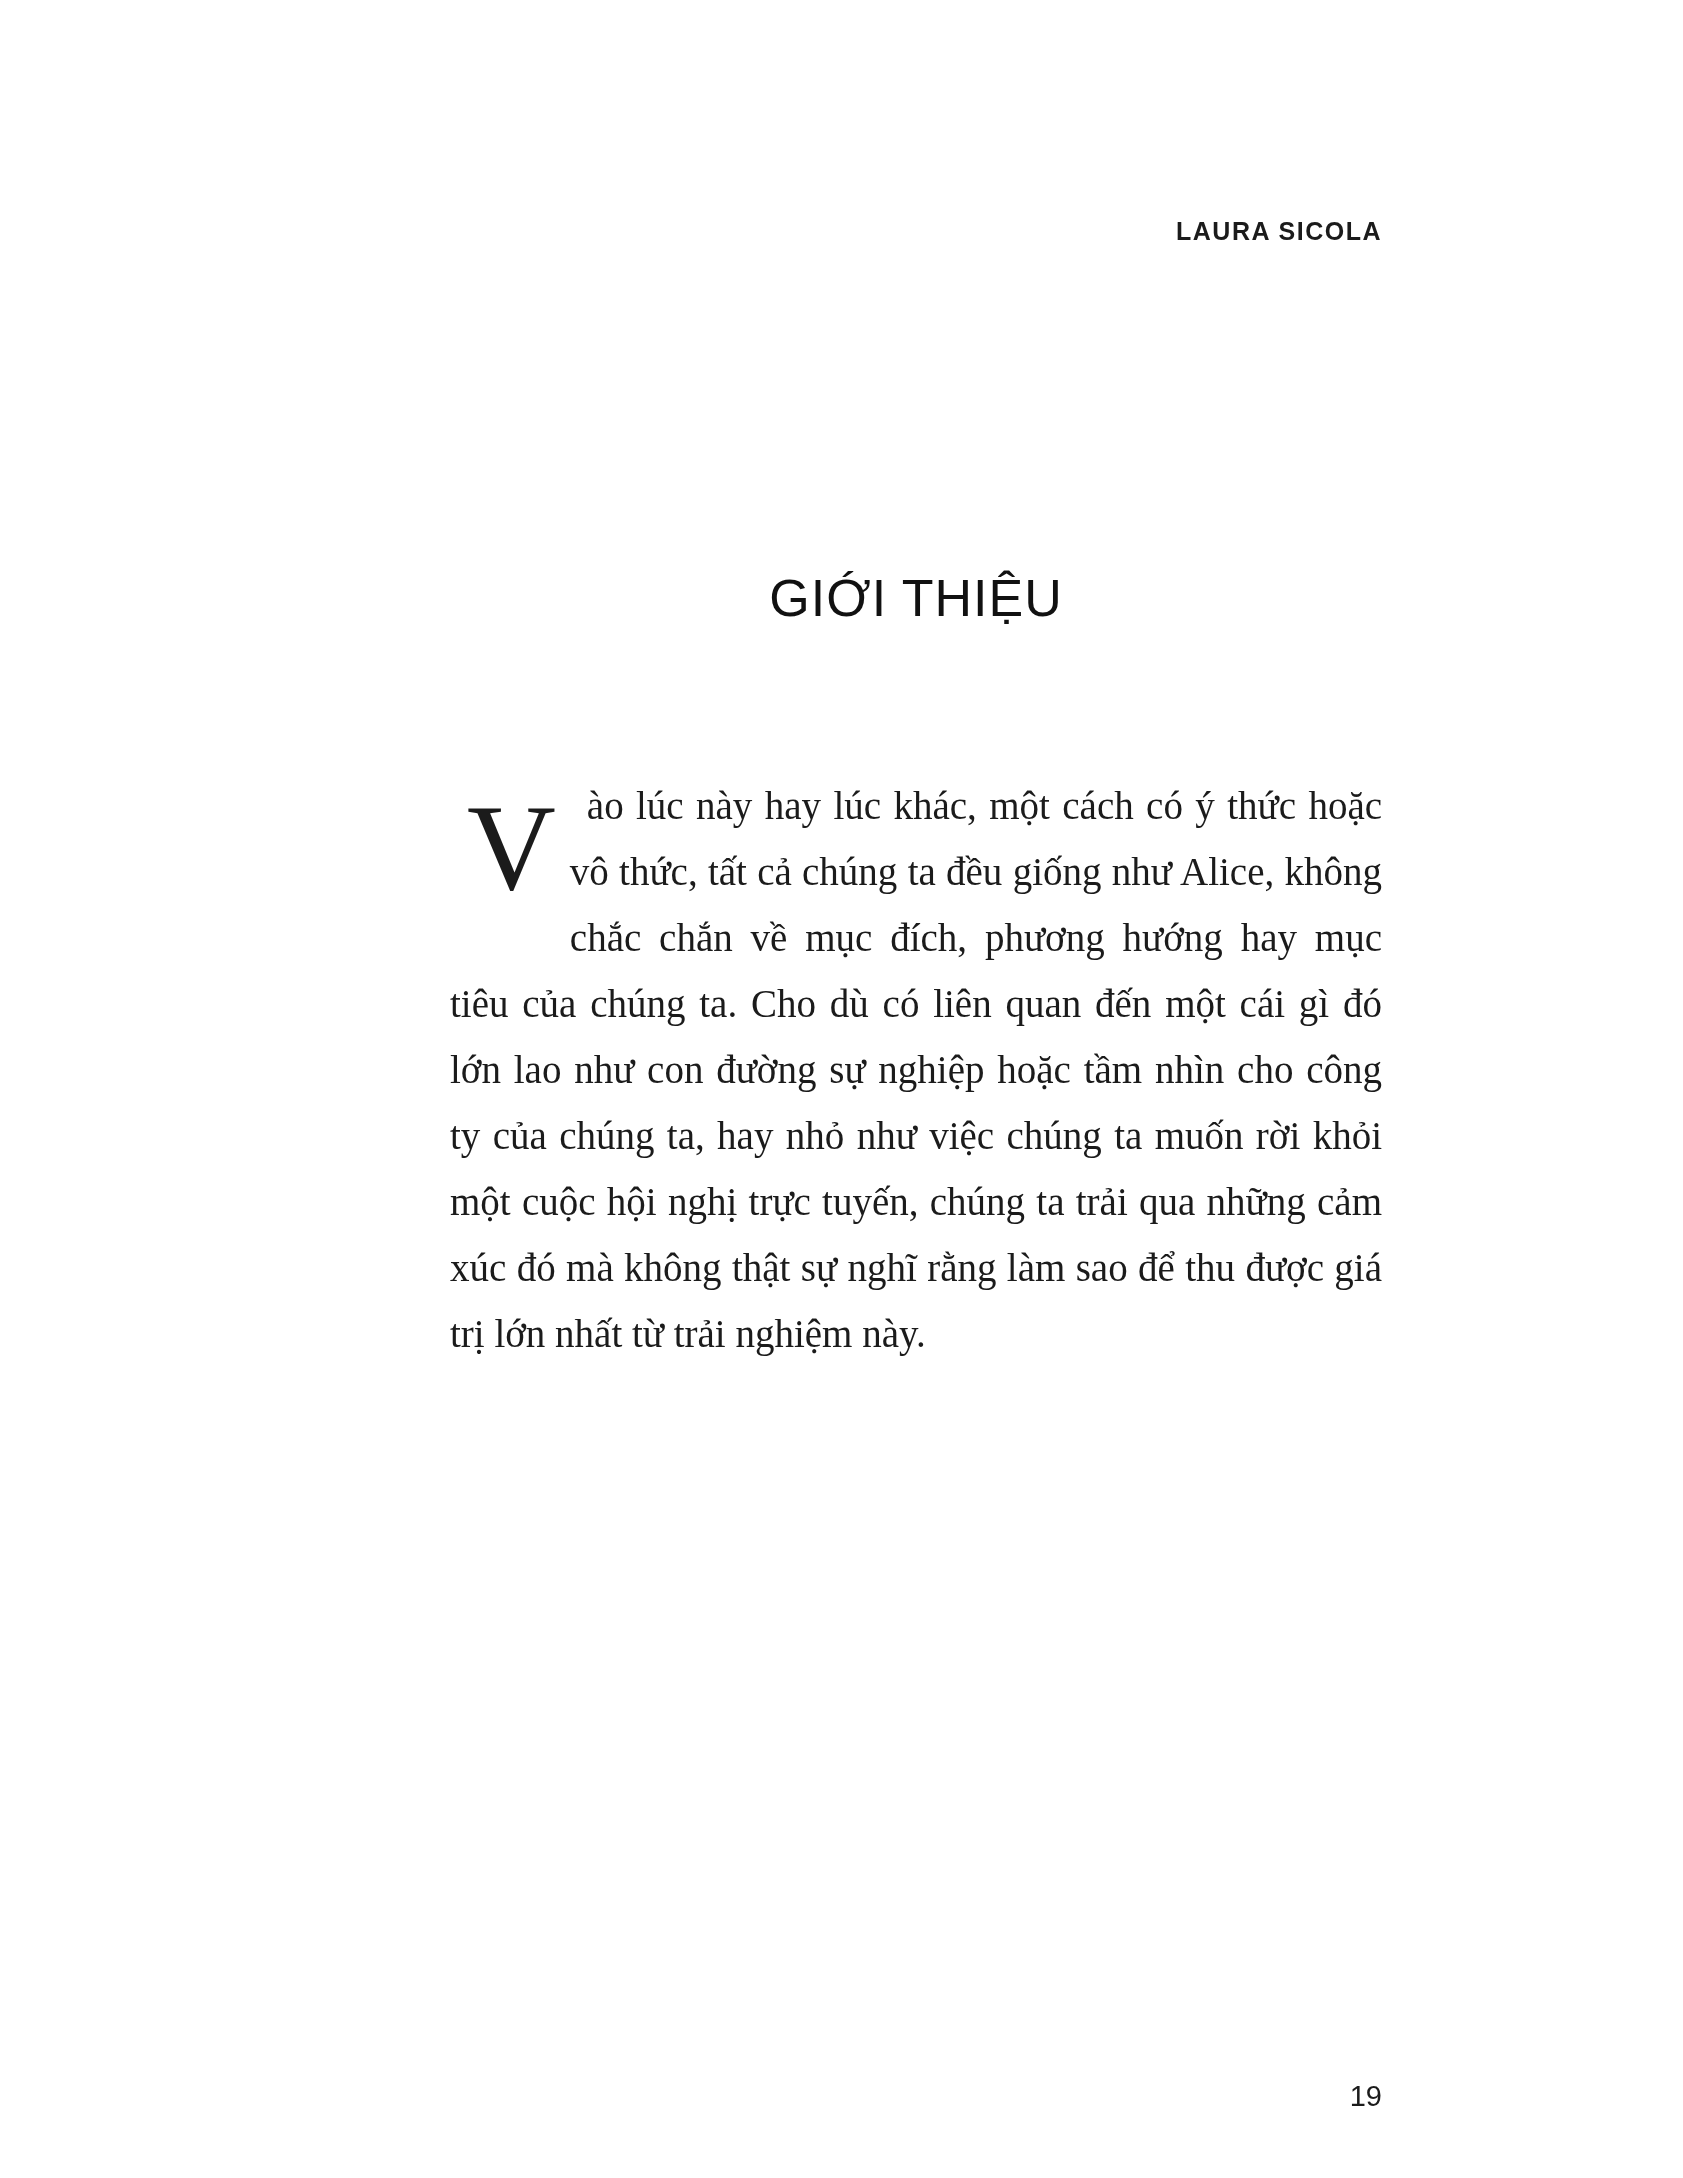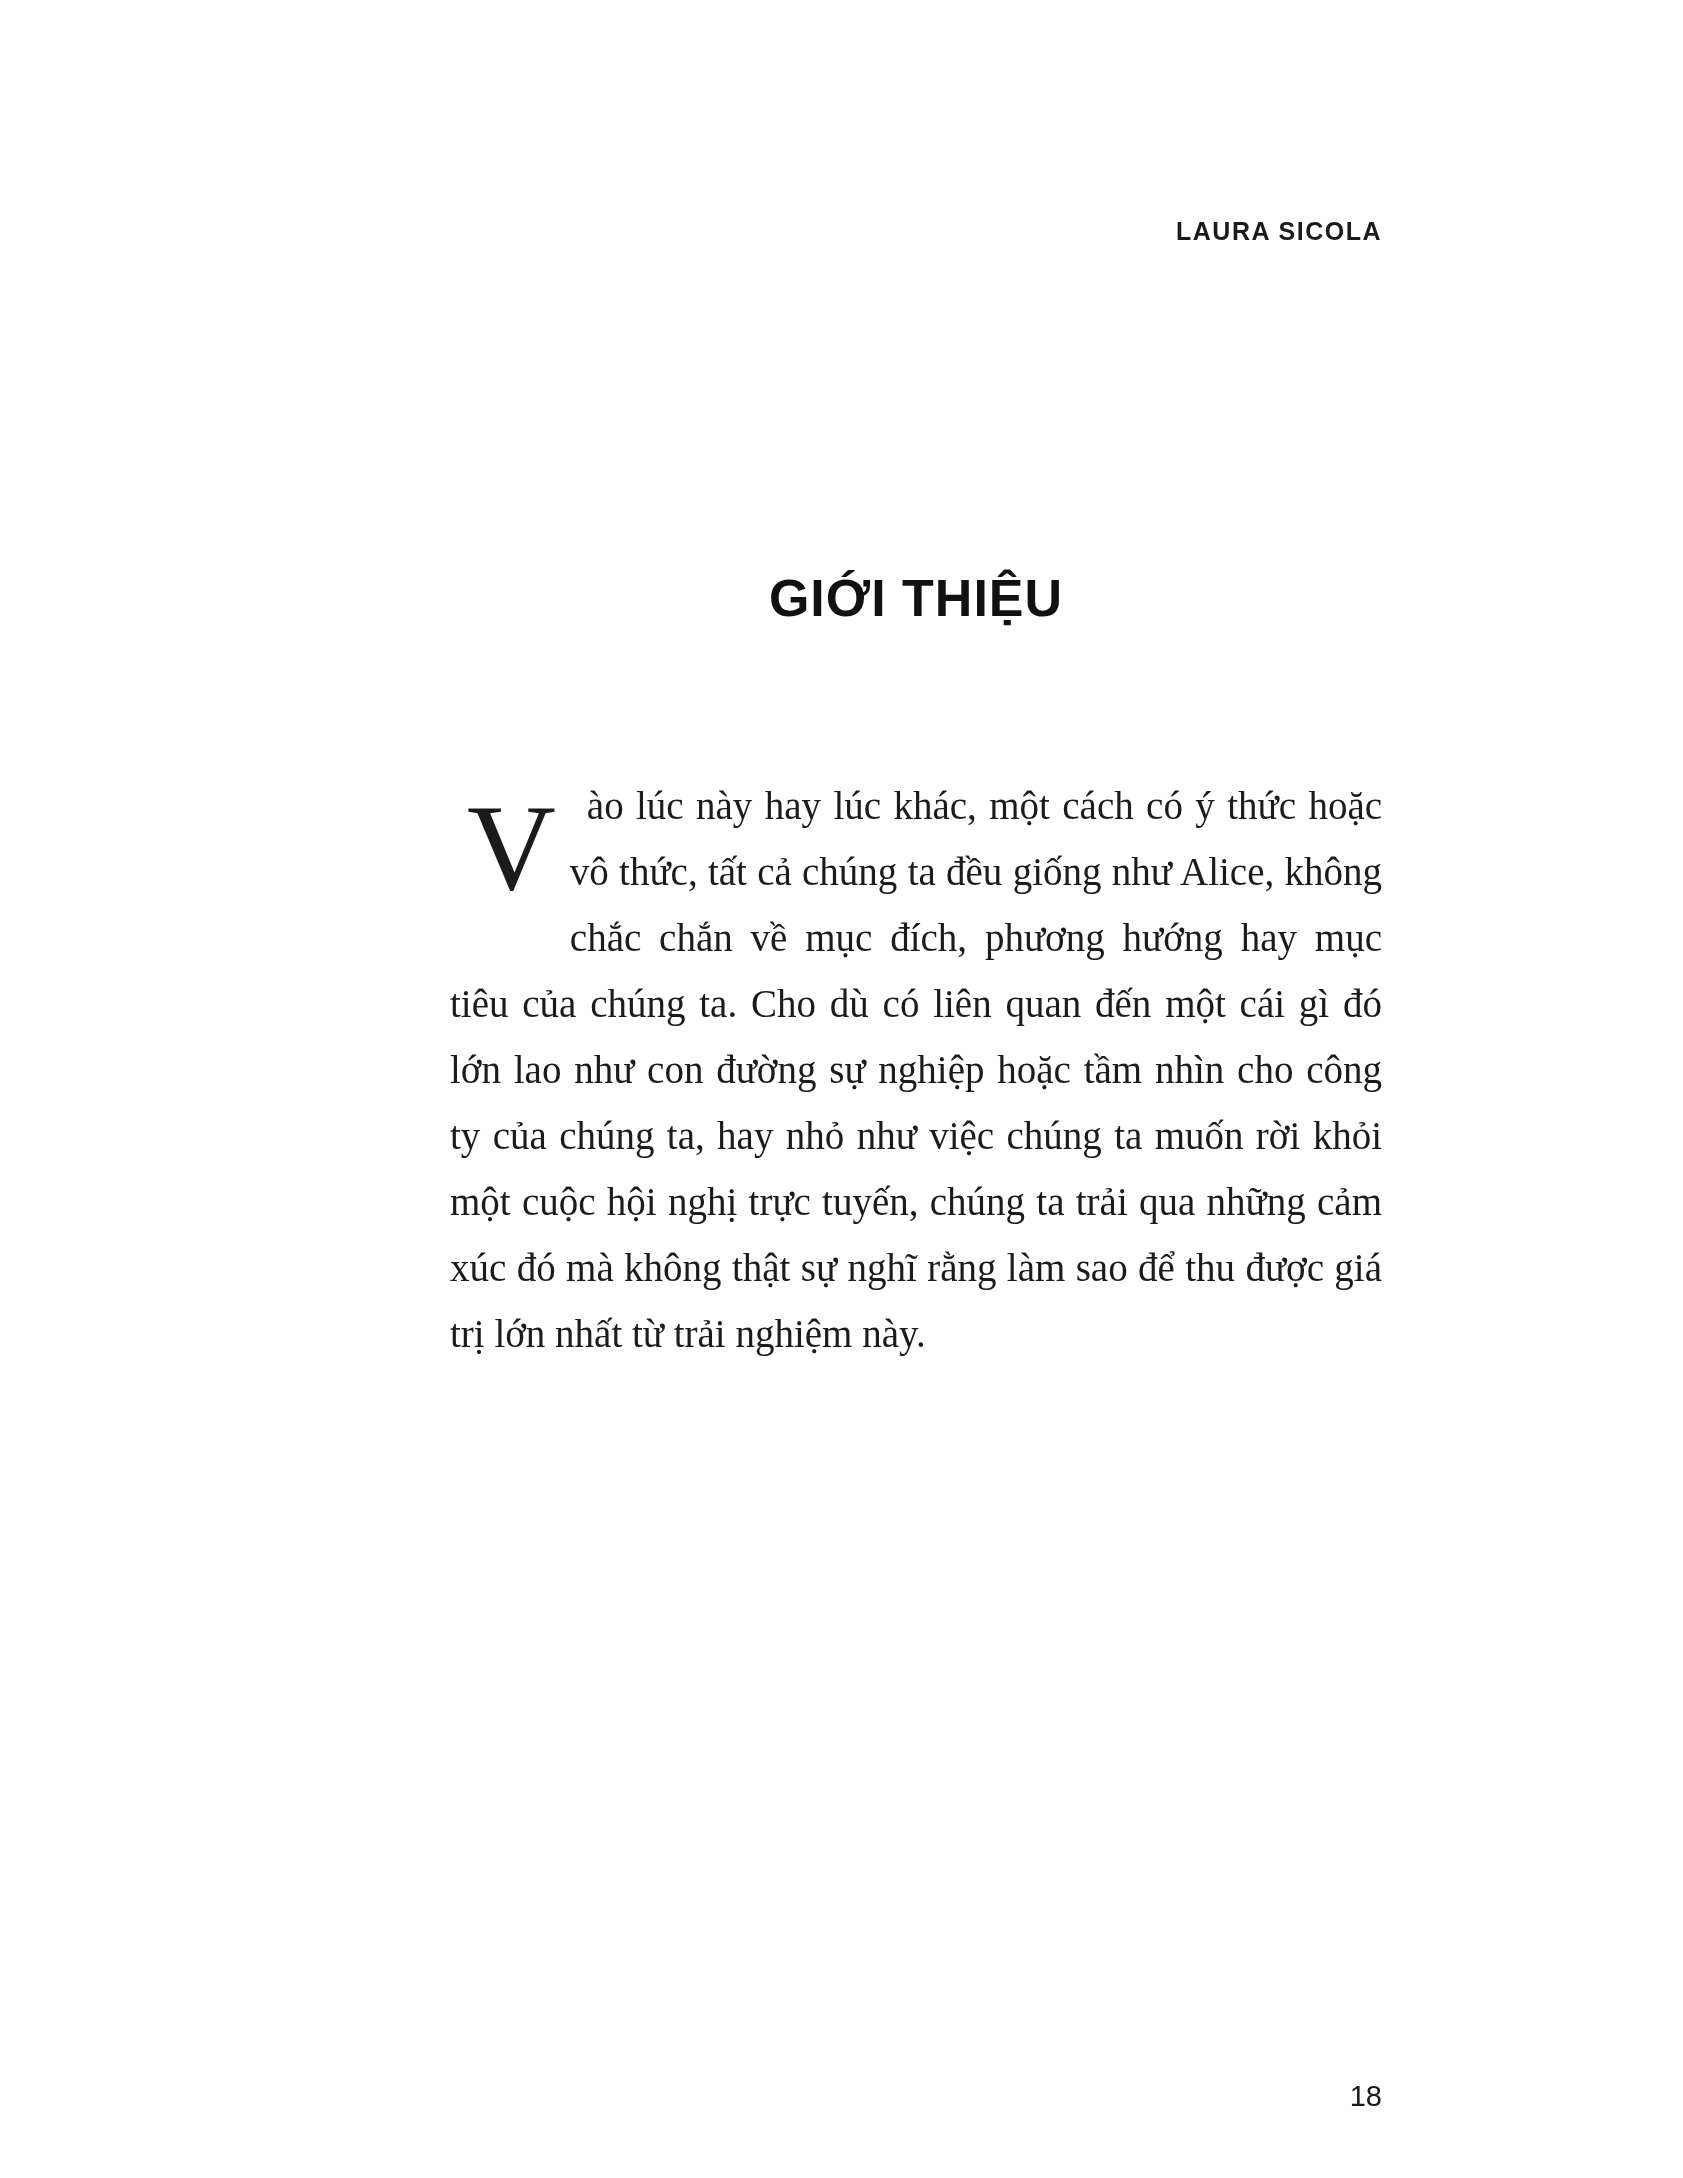--- a/index.html
+++ b/index.html
@@ -31,21 +31,21 @@
     color: #1b1b1b;
   }
 
   .chapter-title {
     position: absolute;
     top: 500px;
     left: 382px;
     width: 932px;
     text-align: center;
     font-family: "Liberation Sans", sans-serif;
-    font-weight: bold;
+    font-weight: normal;
     font-size: 52px;
     letter-spacing: 1px;
     color: #111111;
   }
 
   .body-text {
     position: absolute;
     top: 705px;
     left: 382px;
     width: 932px;
@@ -93,16 +93,16 @@
   <div class="body-text">
 
     <p class="para first">
       <span class="drop-cap">V</span><span>ào lúc này hay lúc khác, một cách có ý thức hoặc vô thức, tất cả chúng ta đều giống như Alice, không chắc chắn về mục đích, phương hướng hay mục tiêu của chúng ta. Cho dù có liên quan đến một cái gì đó lớn lao như con đường sự nghiệp hoặc tầm nhìn cho công ty của chúng ta, hay nhỏ như việc chúng ta muốn rời khỏi một cuộc hội nghị trực tuyến, chúng ta trải qua những cảm xúc đó mà không thật sự nghĩ rằng làm sao để thu được giá trị lớn nhất từ trải nghiệm này.</span>
     </p>
 
 
 
   </div>
 
-  <div class="page-number">18</div>
+  <div class="page-number">19</div>
 
 </div>
 
 
 </body></html>

